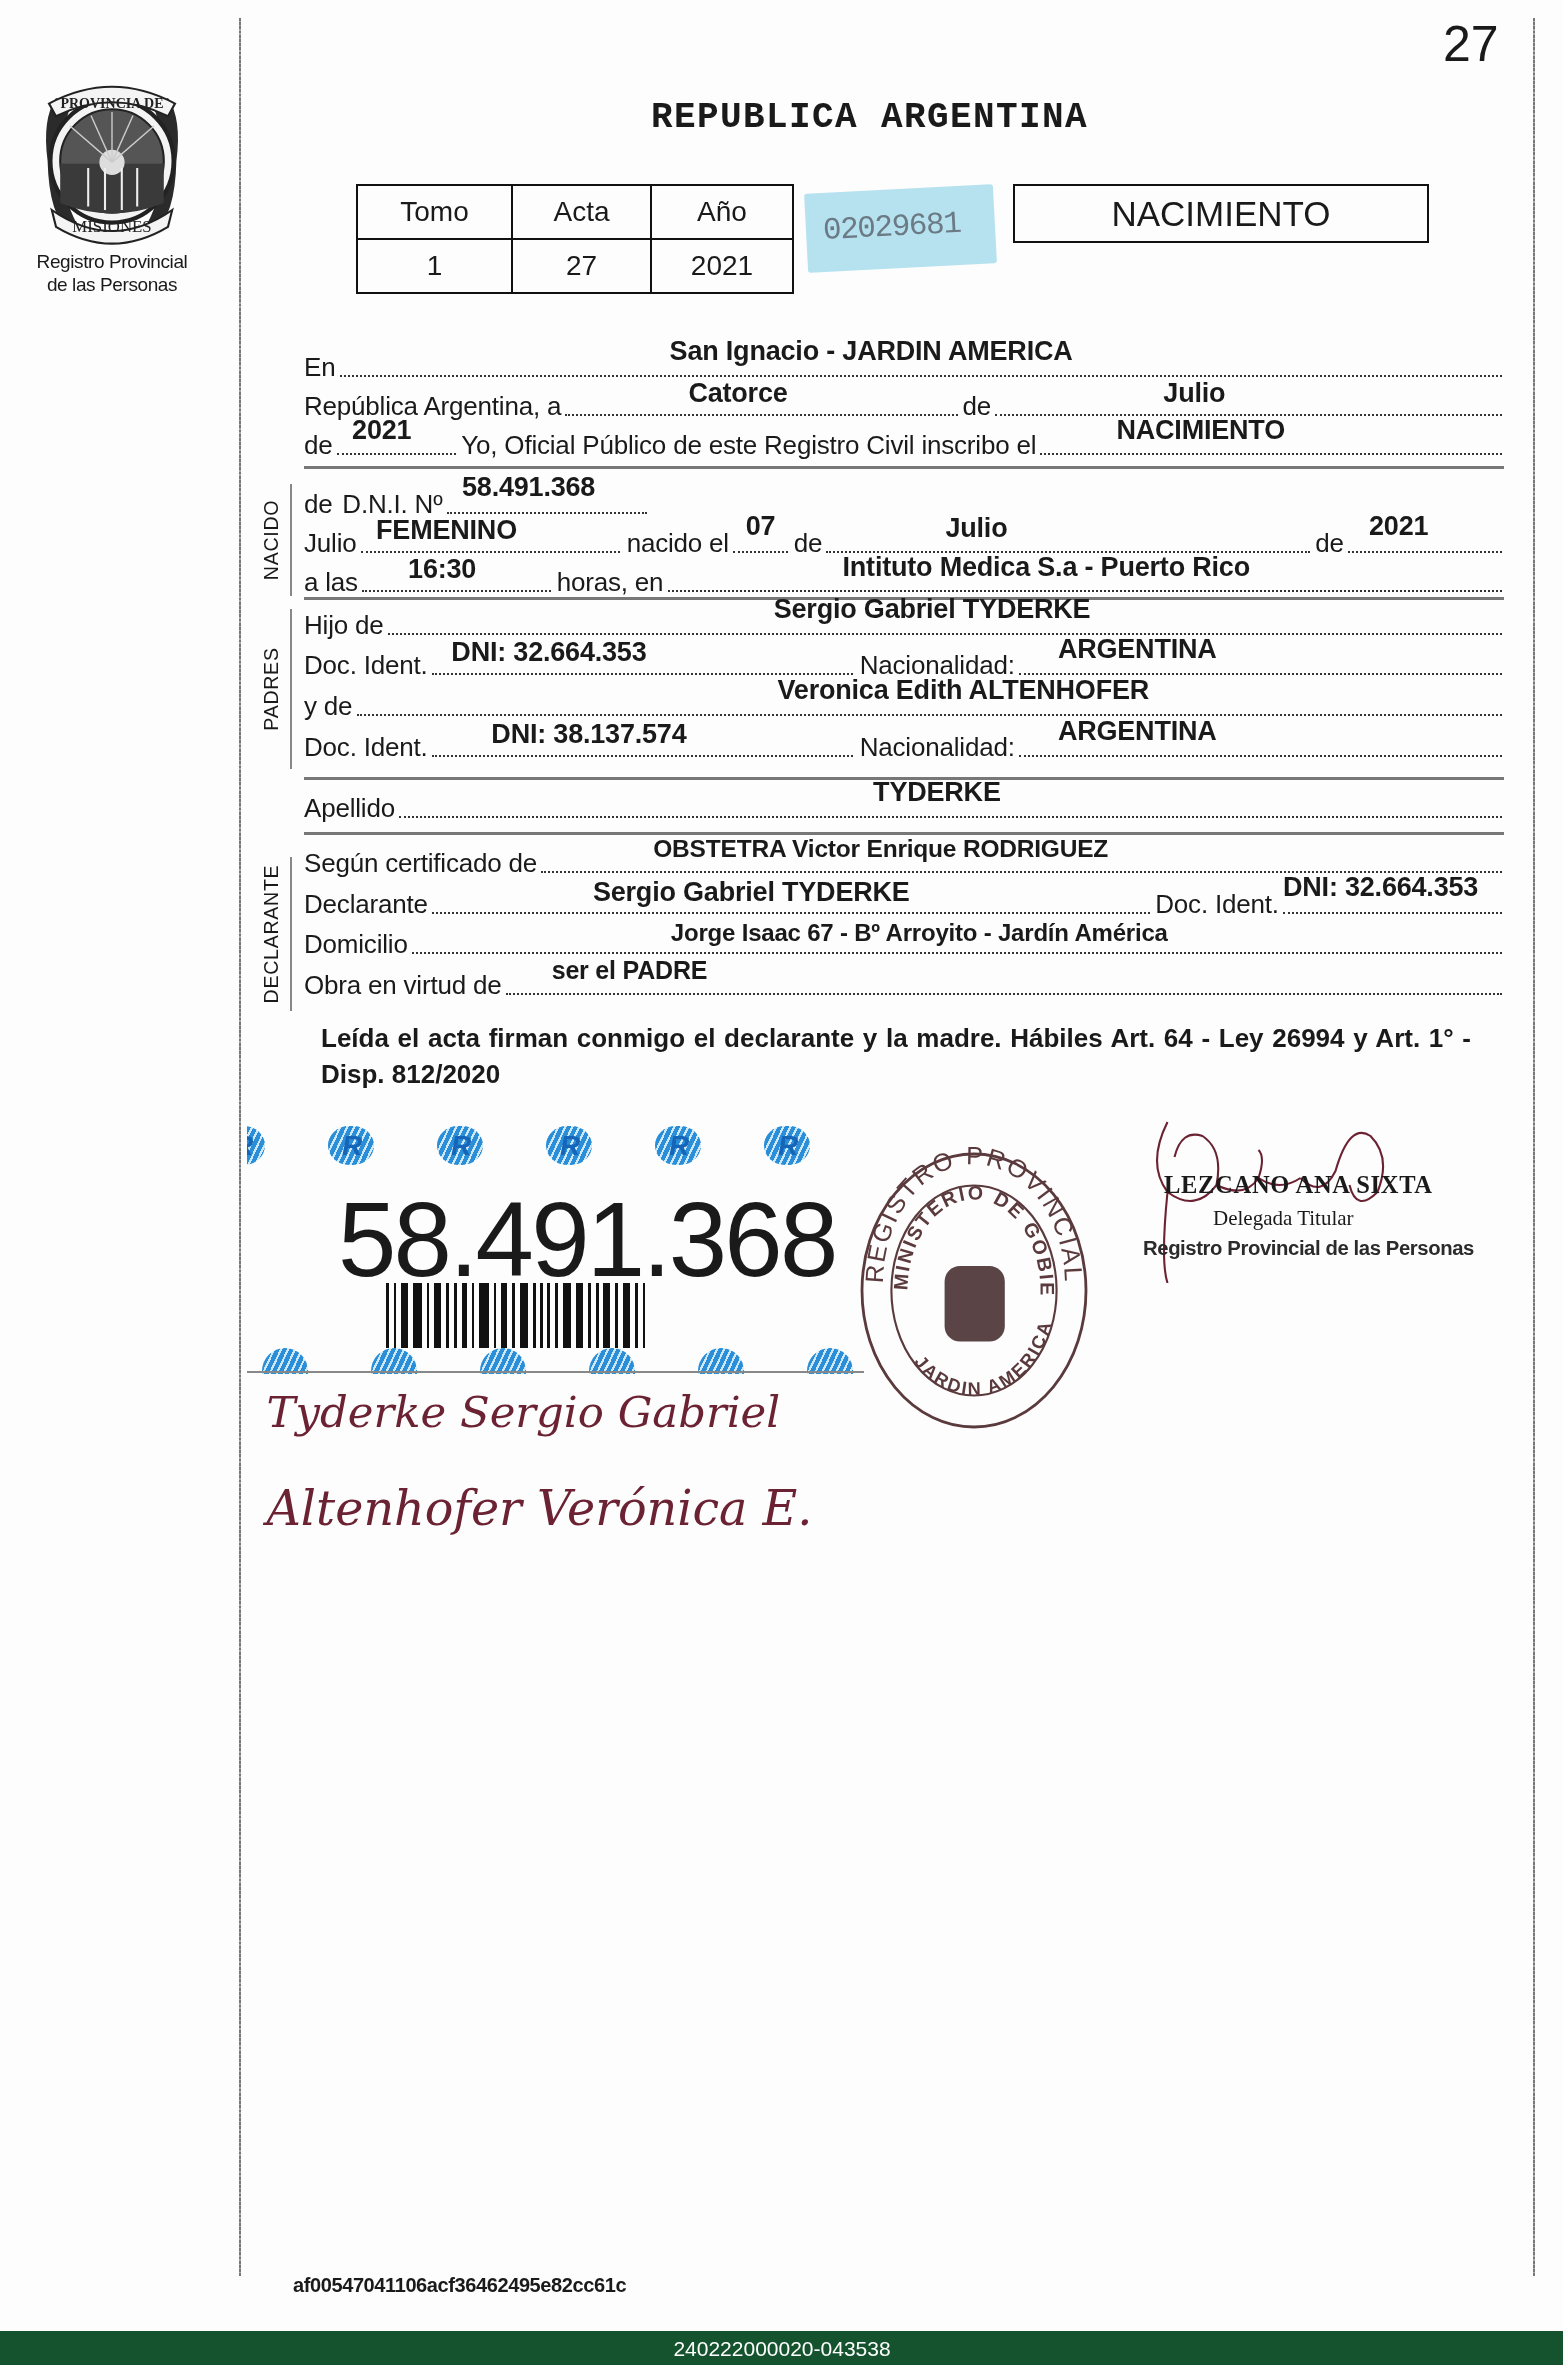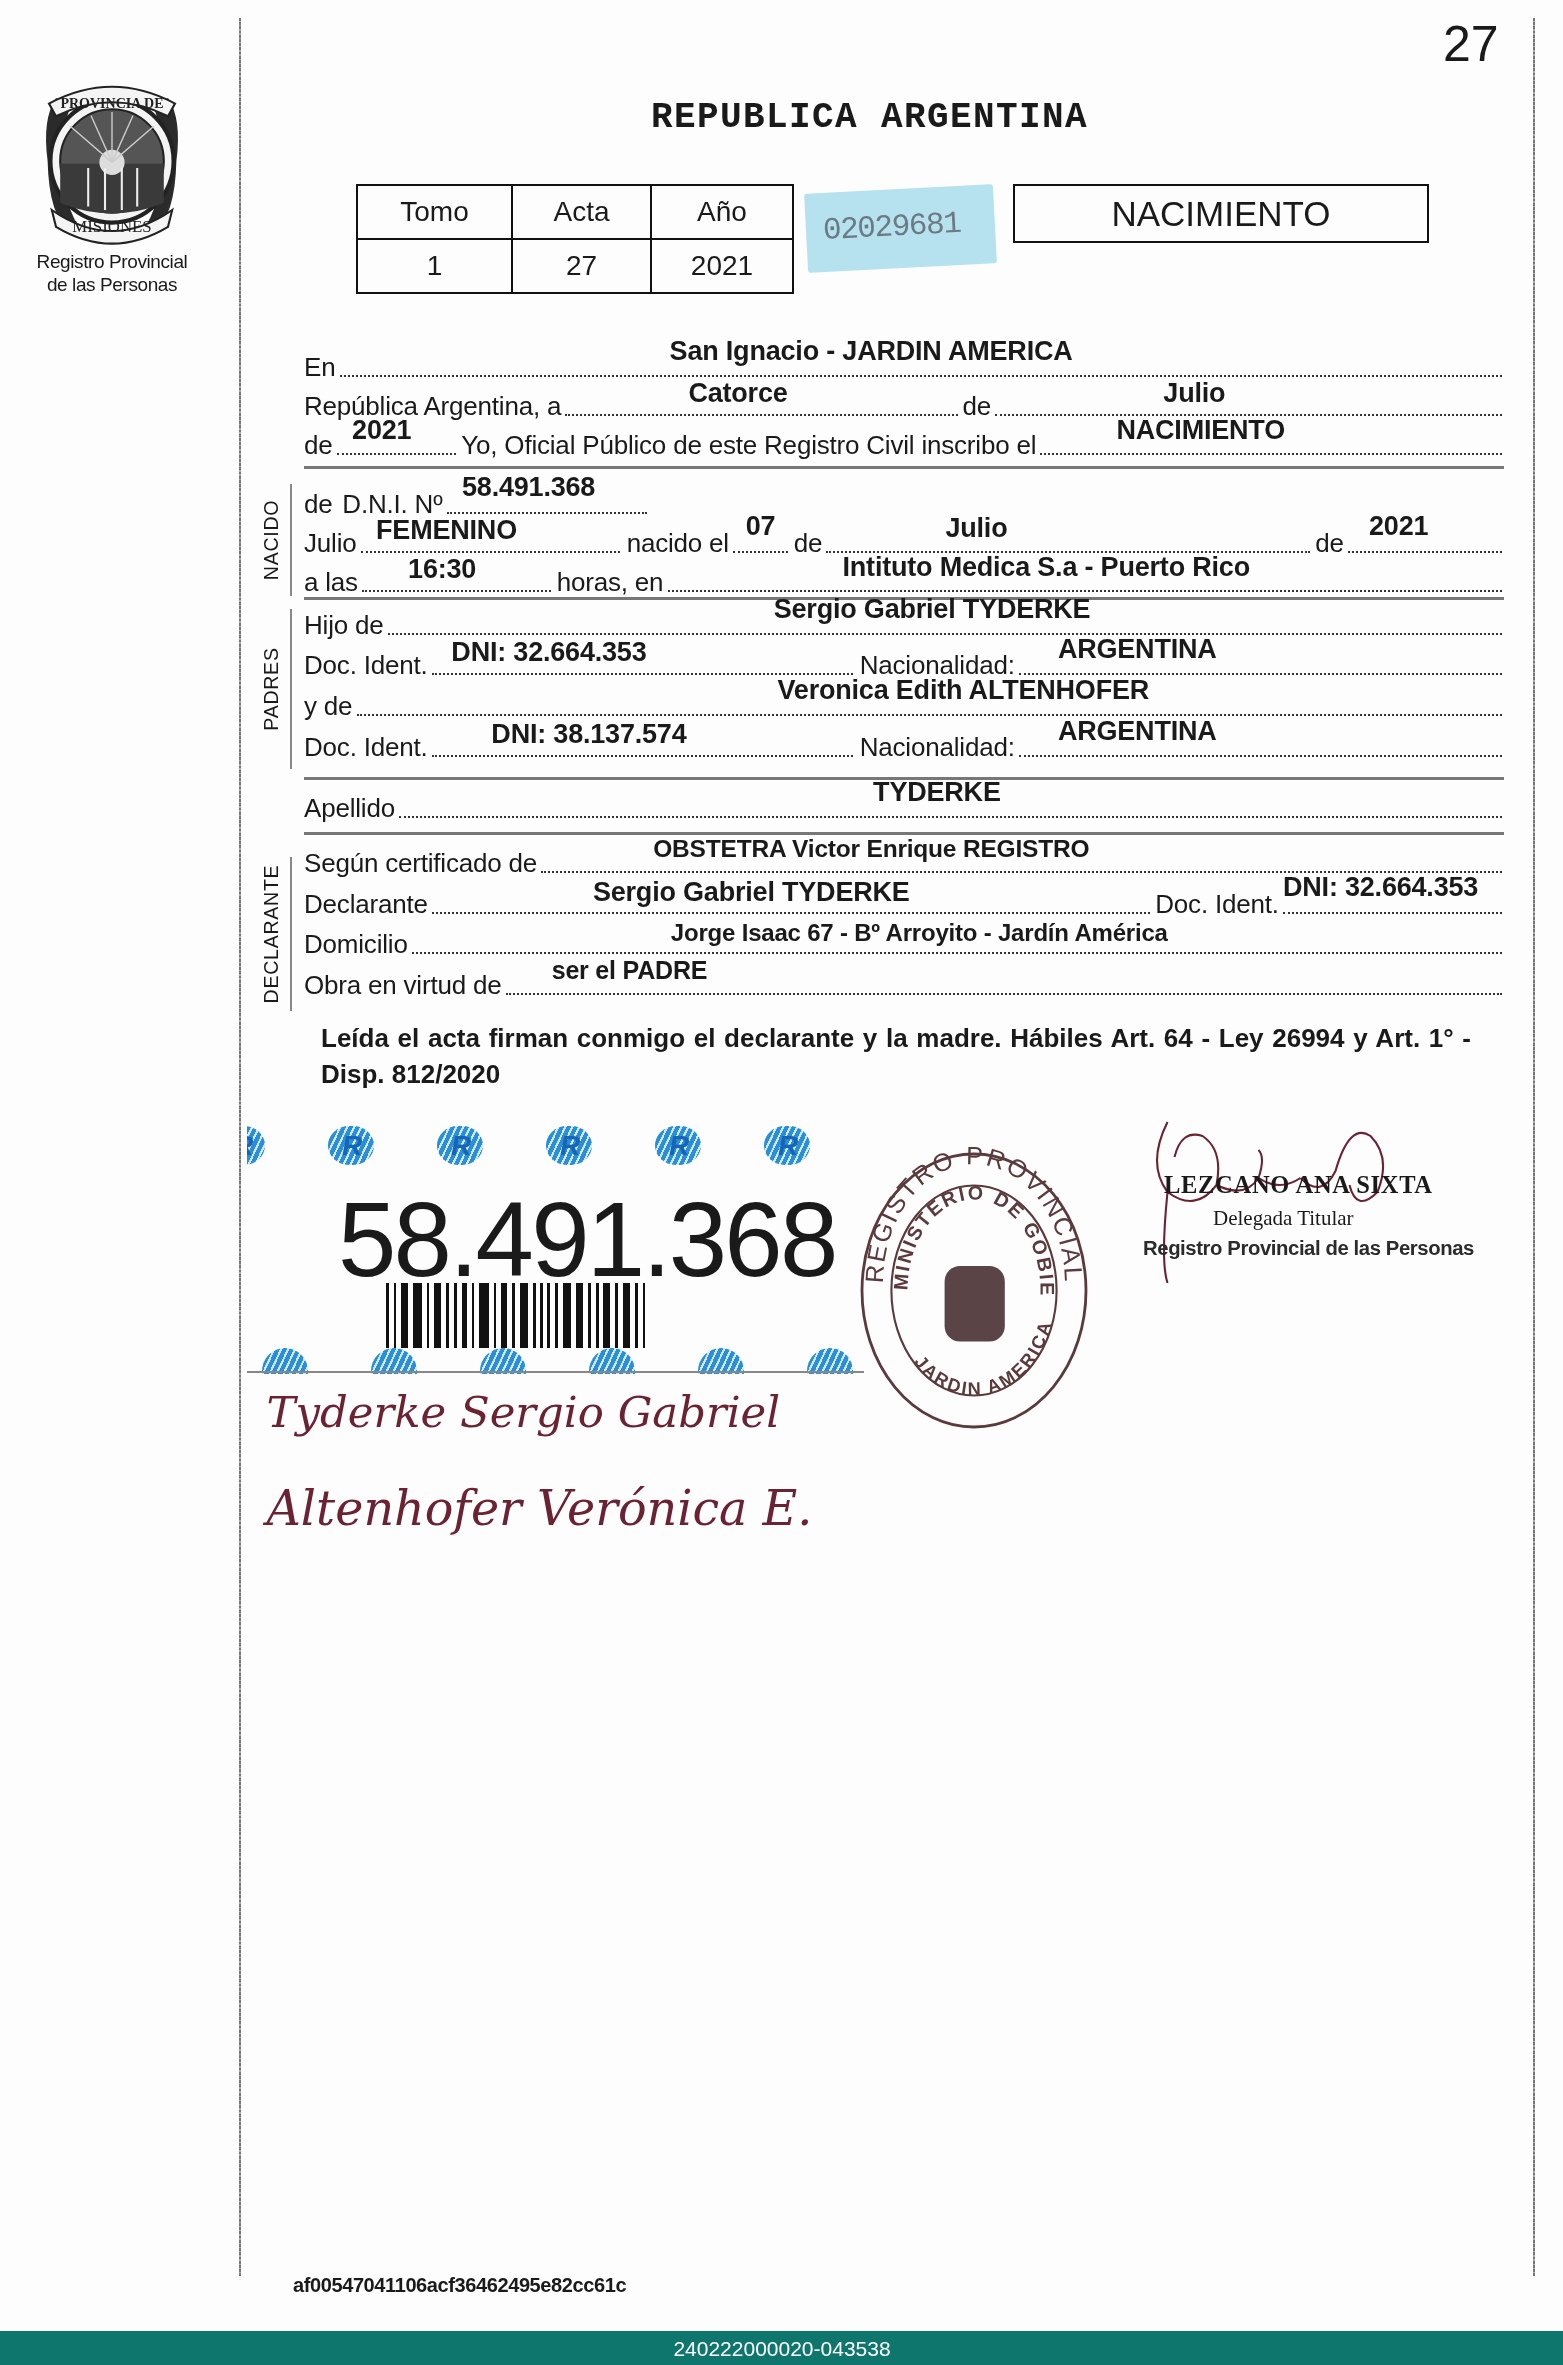--- a/index.html
+++ b/index.html
@@ -44,21 +44,21 @@
   .sticker .baseline { position: absolute; left: 0; right: 0; bottom: 1.4px; height: 1.4px; background: #888; }
   
   .seal { left: 841px; top: 1122px; width: 266px; height: 323px; }
   
   .sig-svg { left: 1139px; top: 1108px; width: 337px; height: 175px; }
   .sig-name { left: 1164px; top: 1171px; font-family: "Liberation Serif", serif; font-weight: 700; font-size: 24.5px; letter-spacing: 0.7px; }
   .sig-role { left: 1213px; top: 1206px; font-family: "Liberation Serif", serif; font-size: 21px; }
   .sig-org { left: 1143px; top: 1237px; font-size: 20.3px; font-weight: 700; letter-spacing: -0.4px; color: #2b2b2b; }
   .hand { left: 252px; top: 1371px; width: 631px; height: 189px; }
   .hash { left: 293px; top: 2274px; font-size: 20px; font-weight: 700; letter-spacing: -0.4px; }
-  .footer { left: 0; top: 2331px; width: 1564px; height: 35px; background: #0f766e; }
+  .footer { left: 0; top: 2331px; width: 1564px; height: 35px; background: #14532d; }
   .footer span { position: absolute; left: 0; width: 1564px; text-align: center; top: 5.6px; color: #fff; font-size: 21px; }
 </style>
 </head>
 <body>
 
 <div class="vrule" style="left:239px; top:17.5px; height:2258px;"></div>
 <div class="vrule" style="left:1533px; top:17.5px; height:2258px;"></div>
 
 <div class="abs logo-wrap">
   <svg width="168" height="168" viewBox="0 0 240 240">
@@ -230,21 +230,21 @@
 </div>
 <div class="hr" style="top:832px;"></div>
 
 <div class="side" style="left:250px; top:857px; height:154px;">
   <span class="txt">DECLARANTE</span>
     <span class="bar"></span>
 </div>
 <div class="row" style="top:840px;">
   <span class="lbl">Según certificado de</span>
   <span class="dots">
-      <span class="val" style="left:112px; bottom:8.4px; font-size:24.5px;">OBSTETRA Victor Enrique REGISTRO</span>
+      <span class="val" style="left:112px; bottom:8.4px; font-size:24.5px;">OBSTETRA Victor Enrique RODRIGUEZ</span>
     </span>
 </div>
 <div class="row" style="top:881px;">
   <span class="lbl">Declarante</span>
   <span class="dots">
       <span class="val" style="left:161px; bottom:4.2px;">Sergio Gabriel TYDERKE</span>
     </span>
   <span class="lbl" style="padding-left:5.6px;">Doc. Ident.</span>
   <span class="dots fixed" style="width:219px;">
       <span class="val" style="left:0; bottom:9.8px;">DNI: 32.664.353</span>

